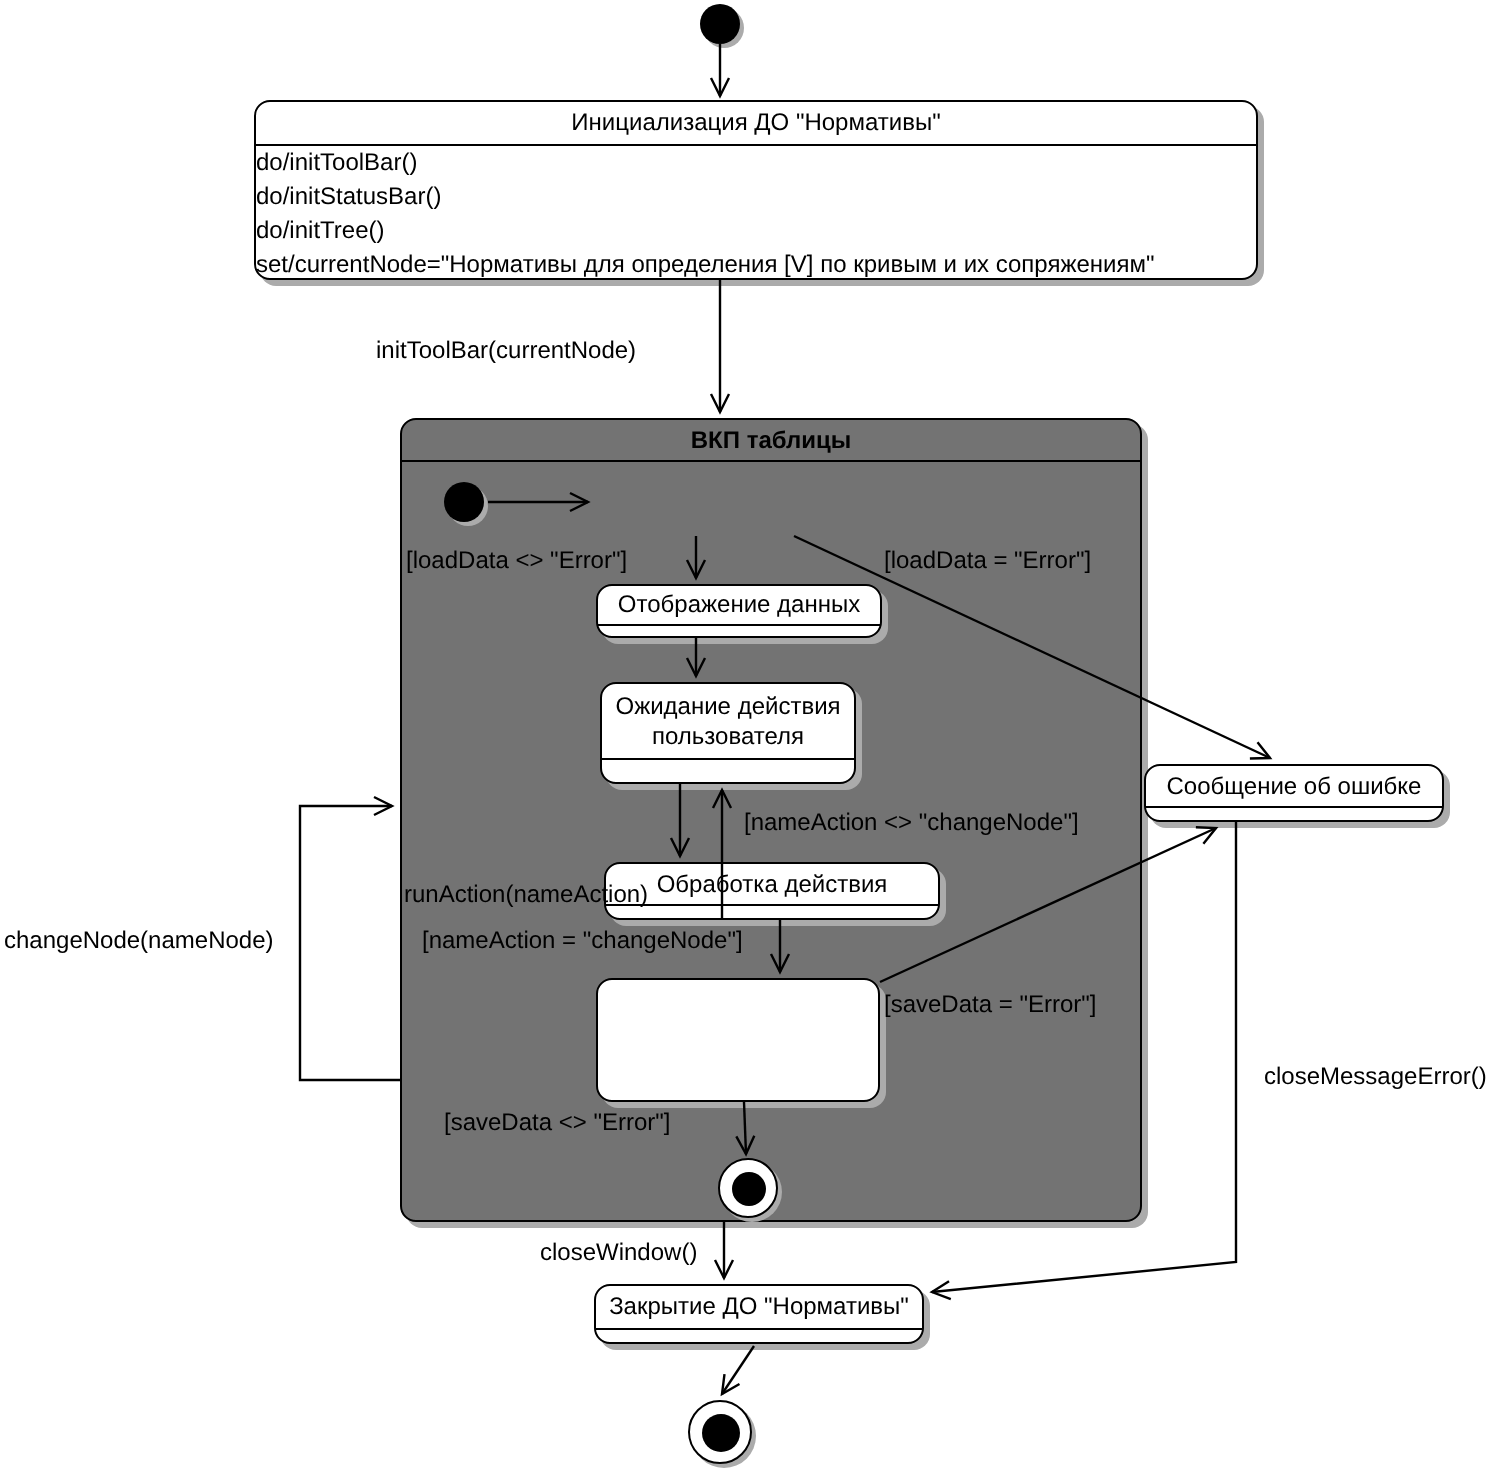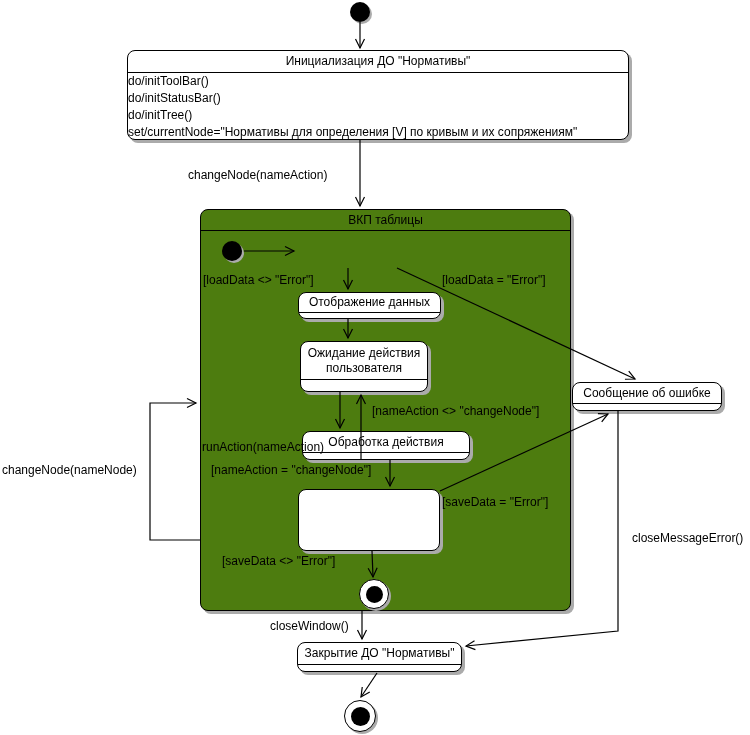--- a/index.html
+++ b/index.html
@@ -15,23 +15,23 @@
     box-shadow:3px 3px 0 #ababab;
     display:flex;flex-direction:column;z-index:2;
   }
   .state-title{
     flex:1;display:flex;align-items:center;justify-content:center;
     text-align:center;border-bottom:1px solid #000;
     padding:0 3px;line-height:15px;
   }
   .state-compartment{flex:none;}
   .composite{
-    position:absolute;box-sizing:border-box;background:#4d7c0f;
+    position:absolute;box-sizing:border-box;background:#737373;
     border:1.5px solid #000;border-radius:8px;
-    box-shadow:3px 3px 0 #ababab;z-index:1;
+    box-shadow:3px 3px 0 #ababab;z-index:1;font-weight:bold;
   }
   .composite-title{
     box-sizing:border-box;height:21px;border-bottom:1px solid #000;
     display:flex;align-items:center;justify-content:center;text-align:center;
   }
   .action-row{height:17px;line-height:17px;white-space:nowrap;}
   
   .initial-node{
     position:absolute;background:#000;border-radius:50%;
     box-shadow:2px 2px 0 #ababab;z-index:2;
@@ -127,21 +127,21 @@
       <path d="M390,460 L390,486" marker-end="url(#arr)"></path>
       <path d="M372,551 L373,577" marker-end="url(#arr)"></path>
       <path d="M440,491 L608,414" marker-end="url(#arr)"></path>
       <path d="M200,540 L150,540 L150,403 L196,403" marker-end="url(#arr)"></path>
       <path d="M618,411 L618,631 L466,646" marker-end="url(#arr)"></path>
       <path d="M362,611 L362,639" marker-end="url(#arr)"></path>
       <path d="M377,673 L361,697" marker-end="url(#arr)"></path>
     </g>
   </svg>
 
-  <div class="edge-label" style="left:188px;top:169px;">changeNode(nameAction)</div>
+  <div class="edge-label" style="left:188px;top:169px;">initToolBar(currentNode)</div>
   <div class="edge-label" style="left:203px;top:274px;">[loadData &lt;&gt; "Error"]</div>
   <div class="edge-label" style="left:442px;top:274px;">[loadData = "Error"]</div>
   <div class="edge-label" style="left:202px;top:404px;margin-top:37px;">runAction(nameAction)</div>
   <div class="edge-label" style="left:372px;top:405px;">[nameAction &lt;&gt; "changeNode"]</div>
   <div class="edge-label" style="left:211px;top:464px;">[nameAction = "changeNode"]</div>
   <div class="edge-label" style="left:442px;top:496px;">[saveData = "Error"]</div>
   <div class="edge-label" style="left:222px;top:555px;">[saveData &lt;&gt; "Error"]</div>
   <div class="edge-label" style="left:2px;top:464px;">changeNode(nameNode)</div>
   <div class="edge-label" style="left:270px;top:620px;">closeWindow()</div>
   <div class="edge-label" style="left:632px;top:532px;">closeMessageError()</div>

